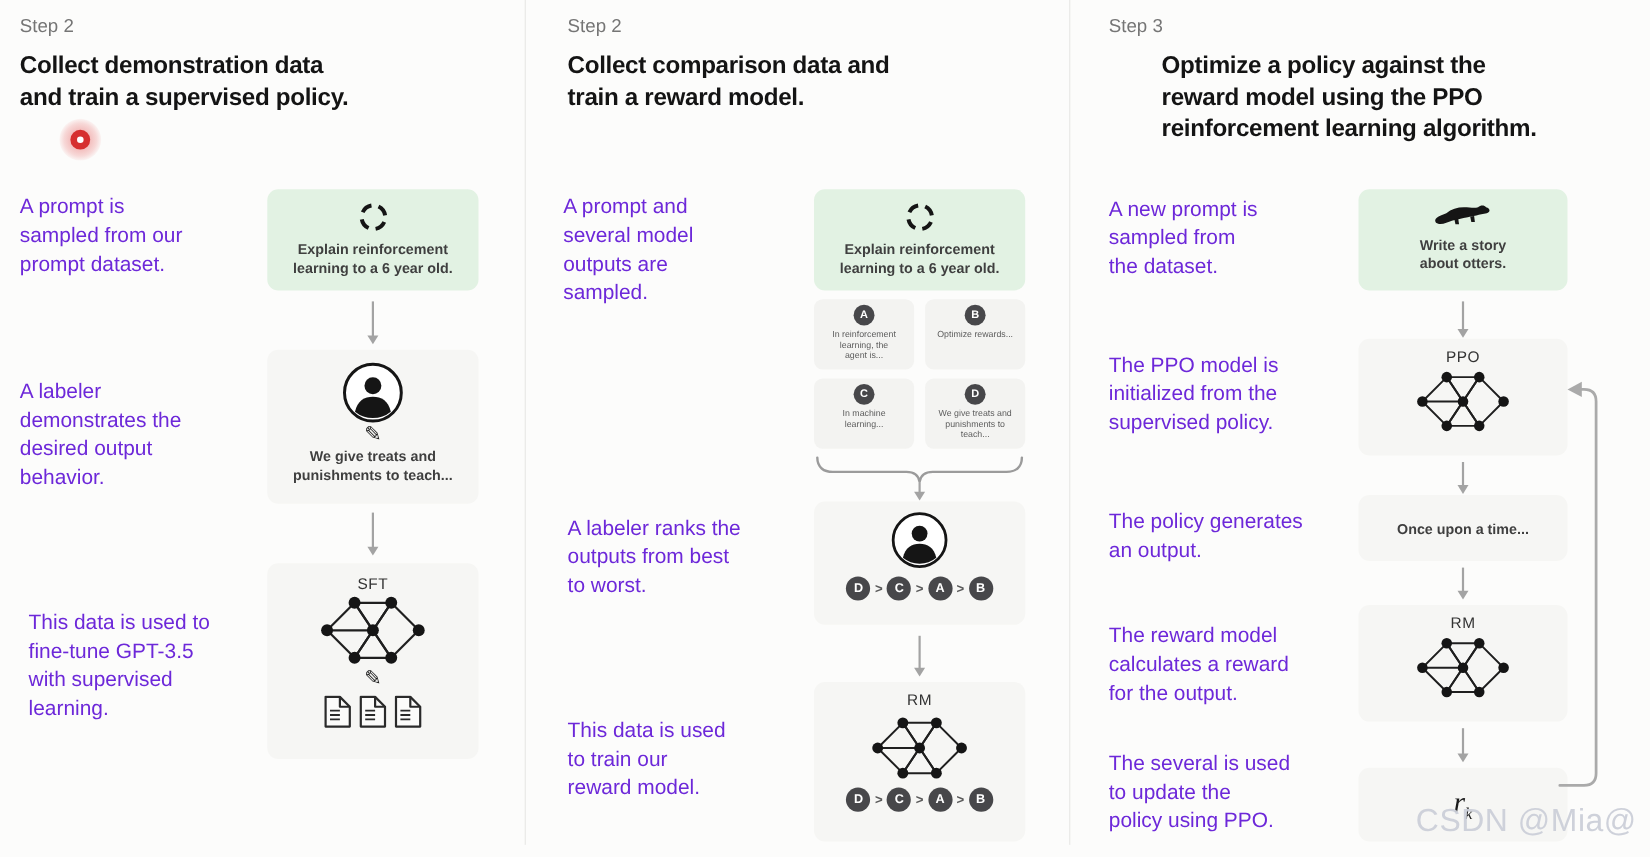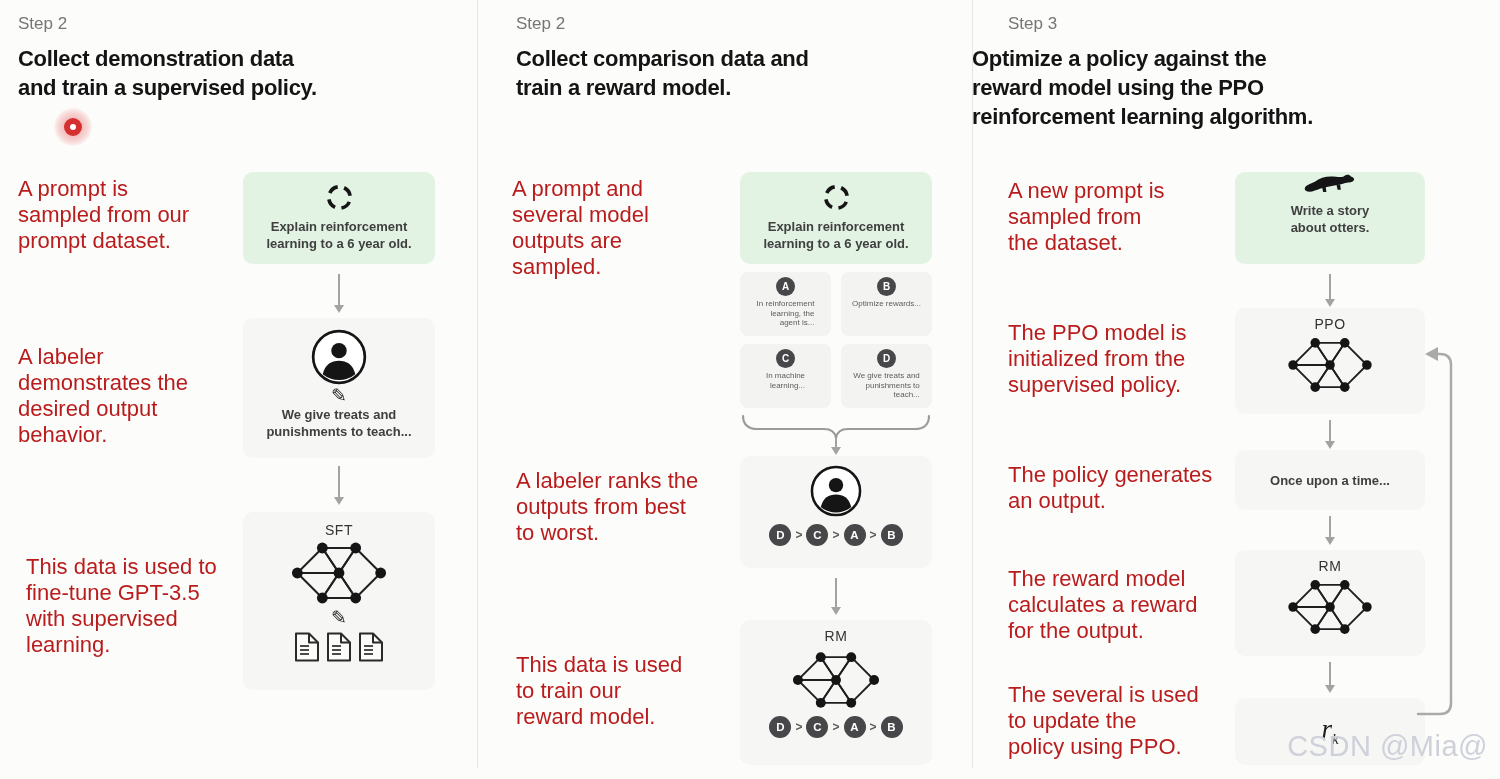--- a/index.html
+++ b/index.html
@@ -6,38 +6,38 @@
   body{
     width:1500px;height:779px;position:relative;overflow:hidden;
     background:#fcfcfb;
     font-family:"Liberation Sans", sans-serif;
     color:#222;
   }
   .divider{position:absolute;top:0;height:768px;width:1px;background:#e7e7e4;}
   .step-label{position:absolute;font-size:17px;color:#757575;white-space:pre-line;}
   .step-title{position:absolute;font-size:22px;font-weight:700;color:#141414;
     line-height:29px;letter-spacing:-0.3px;white-space:pre-line;}
-  .ann{position:absolute;font-size:22px;color:#b91c1c;line-height:26px;white-space:pre-line;}
+  .ann{position:absolute;font-size:19px;color:#6d28d9;line-height:26px;white-space:pre-line;}
   .box{position:absolute;border-radius:10px;display:flex;flex-direction:column;align-items:center;}
   .green{background:#e2f2e3;}
   .gray{background:#f6f6f4;}
   .box-text{font-size:13px;color:#3f3f3f;line-height:17px;text-align:center;white-space:pre-line;font-weight:bold;}
   .model-label{font-size:14px;color:#333;letter-spacing:0.5px;}
   .varrow{position:absolute;width:2px;background:#a3a3a3;}
   .varrow::after{content:"";position:absolute;bottom:-7px;left:-4.5px;
     border:5.5px solid transparent;border-top:8px solid #a3a3a3;border-bottom:none;}
   .pencil{font-size:19px;color:#1c1c1c;line-height:20px;}
   .badge{width:22px;height:22px;border-radius:50%;background:#47474a;color:#fff;
     font-size:11.5px;font-weight:700;display:inline-flex;align-items:center;justify-content:center;flex:0 0 auto;}
   .badge.sm{width:19px;height:19px;font-size:10px;}
   .rank-row{display:flex;align-items:center;gap:4px;}
   .rank-sep{color:#5a5a5a;font-size:12px;font-weight:700;}
   .opt{position:absolute;width:91px;height:64px;background:#f3f3f1;border-radius:8px;
     display:flex;flex-direction:column;align-items:center;padding-top:5px;box-sizing:border-box;}
-  .opt-text{font-size:8px;line-height:9.5px;color:#5d5d5d;text-align:right;white-space:pre-line;margin-top:3px;}
+  .opt-text{font-size:8px;line-height:9.5px;color:#5d5d5d;text-align:center;white-space:pre-line;margin-top:3px;}
   .docs-row{display:flex;gap:6px;margin-top:4px;}
   .reward{font-family:"Liberation Serif", serif;font-style:italic;font-weight:400;
     font-size:27px;color:#1b1b1b;}
   .reward sub{font-size:15px;}
   .glow{position:absolute;left:54px;top:108px;width:38px;height:38px;border-radius:50%;
     background:radial-gradient(circle, rgba(224,54,54,0.50) 0%, rgba(224,54,54,0.18) 55%, rgba(224,54,54,0) 75%);}
   .dot{position:absolute;left:64px;top:118px;width:18px;height:18px;border-radius:50%;background:#d62f2f;}
   .dot-core{position:absolute;left:70px;top:124px;width:6px;height:6px;border-radius:50%;background:#fff;}
   .watermark{position:absolute;right:12px;bottom:16px;font-size:29px;color:rgba(203,207,216,0.95);
     letter-spacing:0.5px;z-index:9;}
@@ -238,40 +238,40 @@
     <span class="rank-sep">&gt;</span>
     <span class="badge">C</span>
     <span class="rank-sep">&gt;</span>
     <span class="badge">A</span>
     <span class="rank-sep">&gt;</span>
     <span class="badge">B</span>
   </div>
 </div>
 
 <div class="step-label" style="left:1008px;top:14px">Step 3</div>
-<div class="step-title" style="left:972px;top:44px;width:400px">Optimize a policy against the
+<div class="step-title" style="left:1056px;top:44px;width:400px">Optimize a policy against the
 reward model using the PPO
 reinforcement learning algorithm.</div>
 
 <div class="ann" style="left:1008px;top:178px">A new prompt is
 sampled from
 the dataset.</div>
 <div class="ann" style="left:1008px;top:320px">The PPO model is
 initialized from the
 supervised policy.</div>
 <div class="ann" style="left:1008px;top:462px">The policy generates
 an output.</div>
 <div class="ann" style="left:1008px;top:566px">The reward model
 calculates a reward
 for the output.</div>
 <div class="ann" style="left:1008px;top:682px">The several is used
 to update the
 policy using PPO.</div>
 
-<div class="box green" style="left:1235px;top:172px;width:190px;height:92px;box-sizing:border-box;gap:6px">
+<div class="box green" style="left:1235px;top:172px;width:190px;height:92px;padding-top:12px;box-sizing:border-box;gap:6px">
   <svg width="52" height="24" viewBox="0 0 72 32">
       <use href="#otter"></use>
     </svg>
   <div class="box-text">Write a story
 about otters.</div>
 </div>
 
 <div class="varrow" style="left:1329px;top:274px;height:26px"></div>
 
 <div class="box gray" style="left:1235px;top:308px;width:190px;height:106px;padding-top:8px;box-sizing:border-box;gap:2px">

